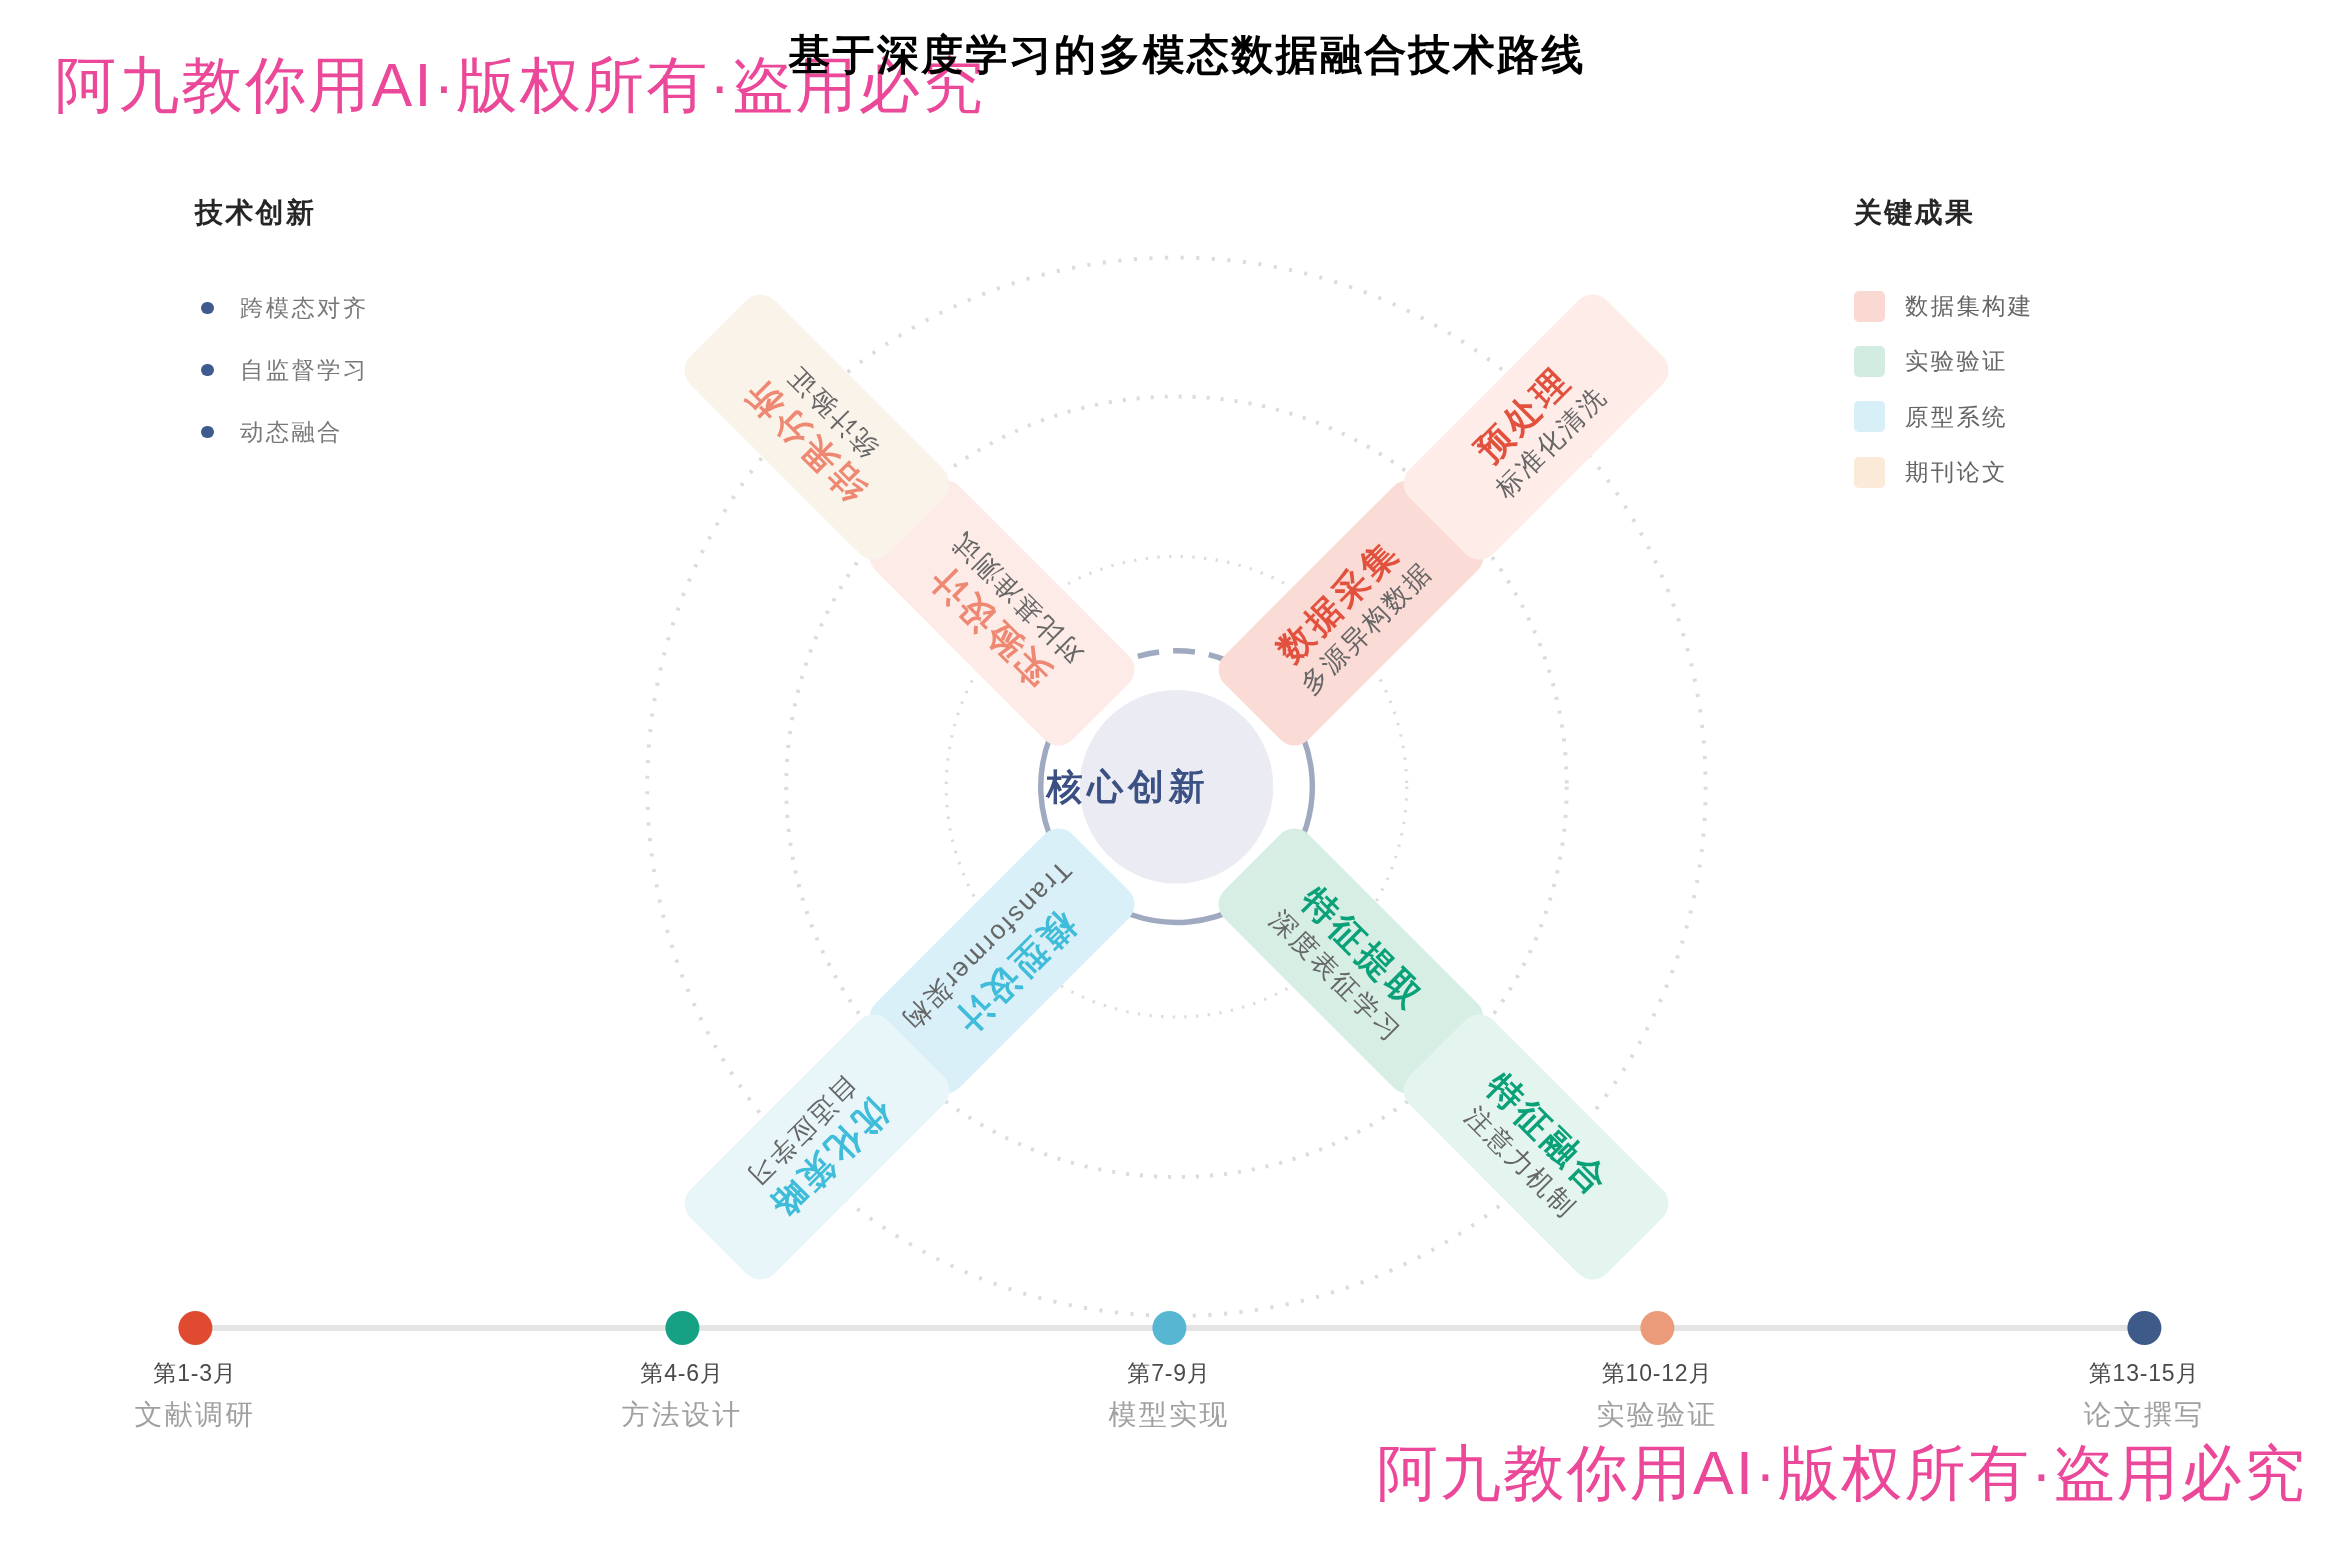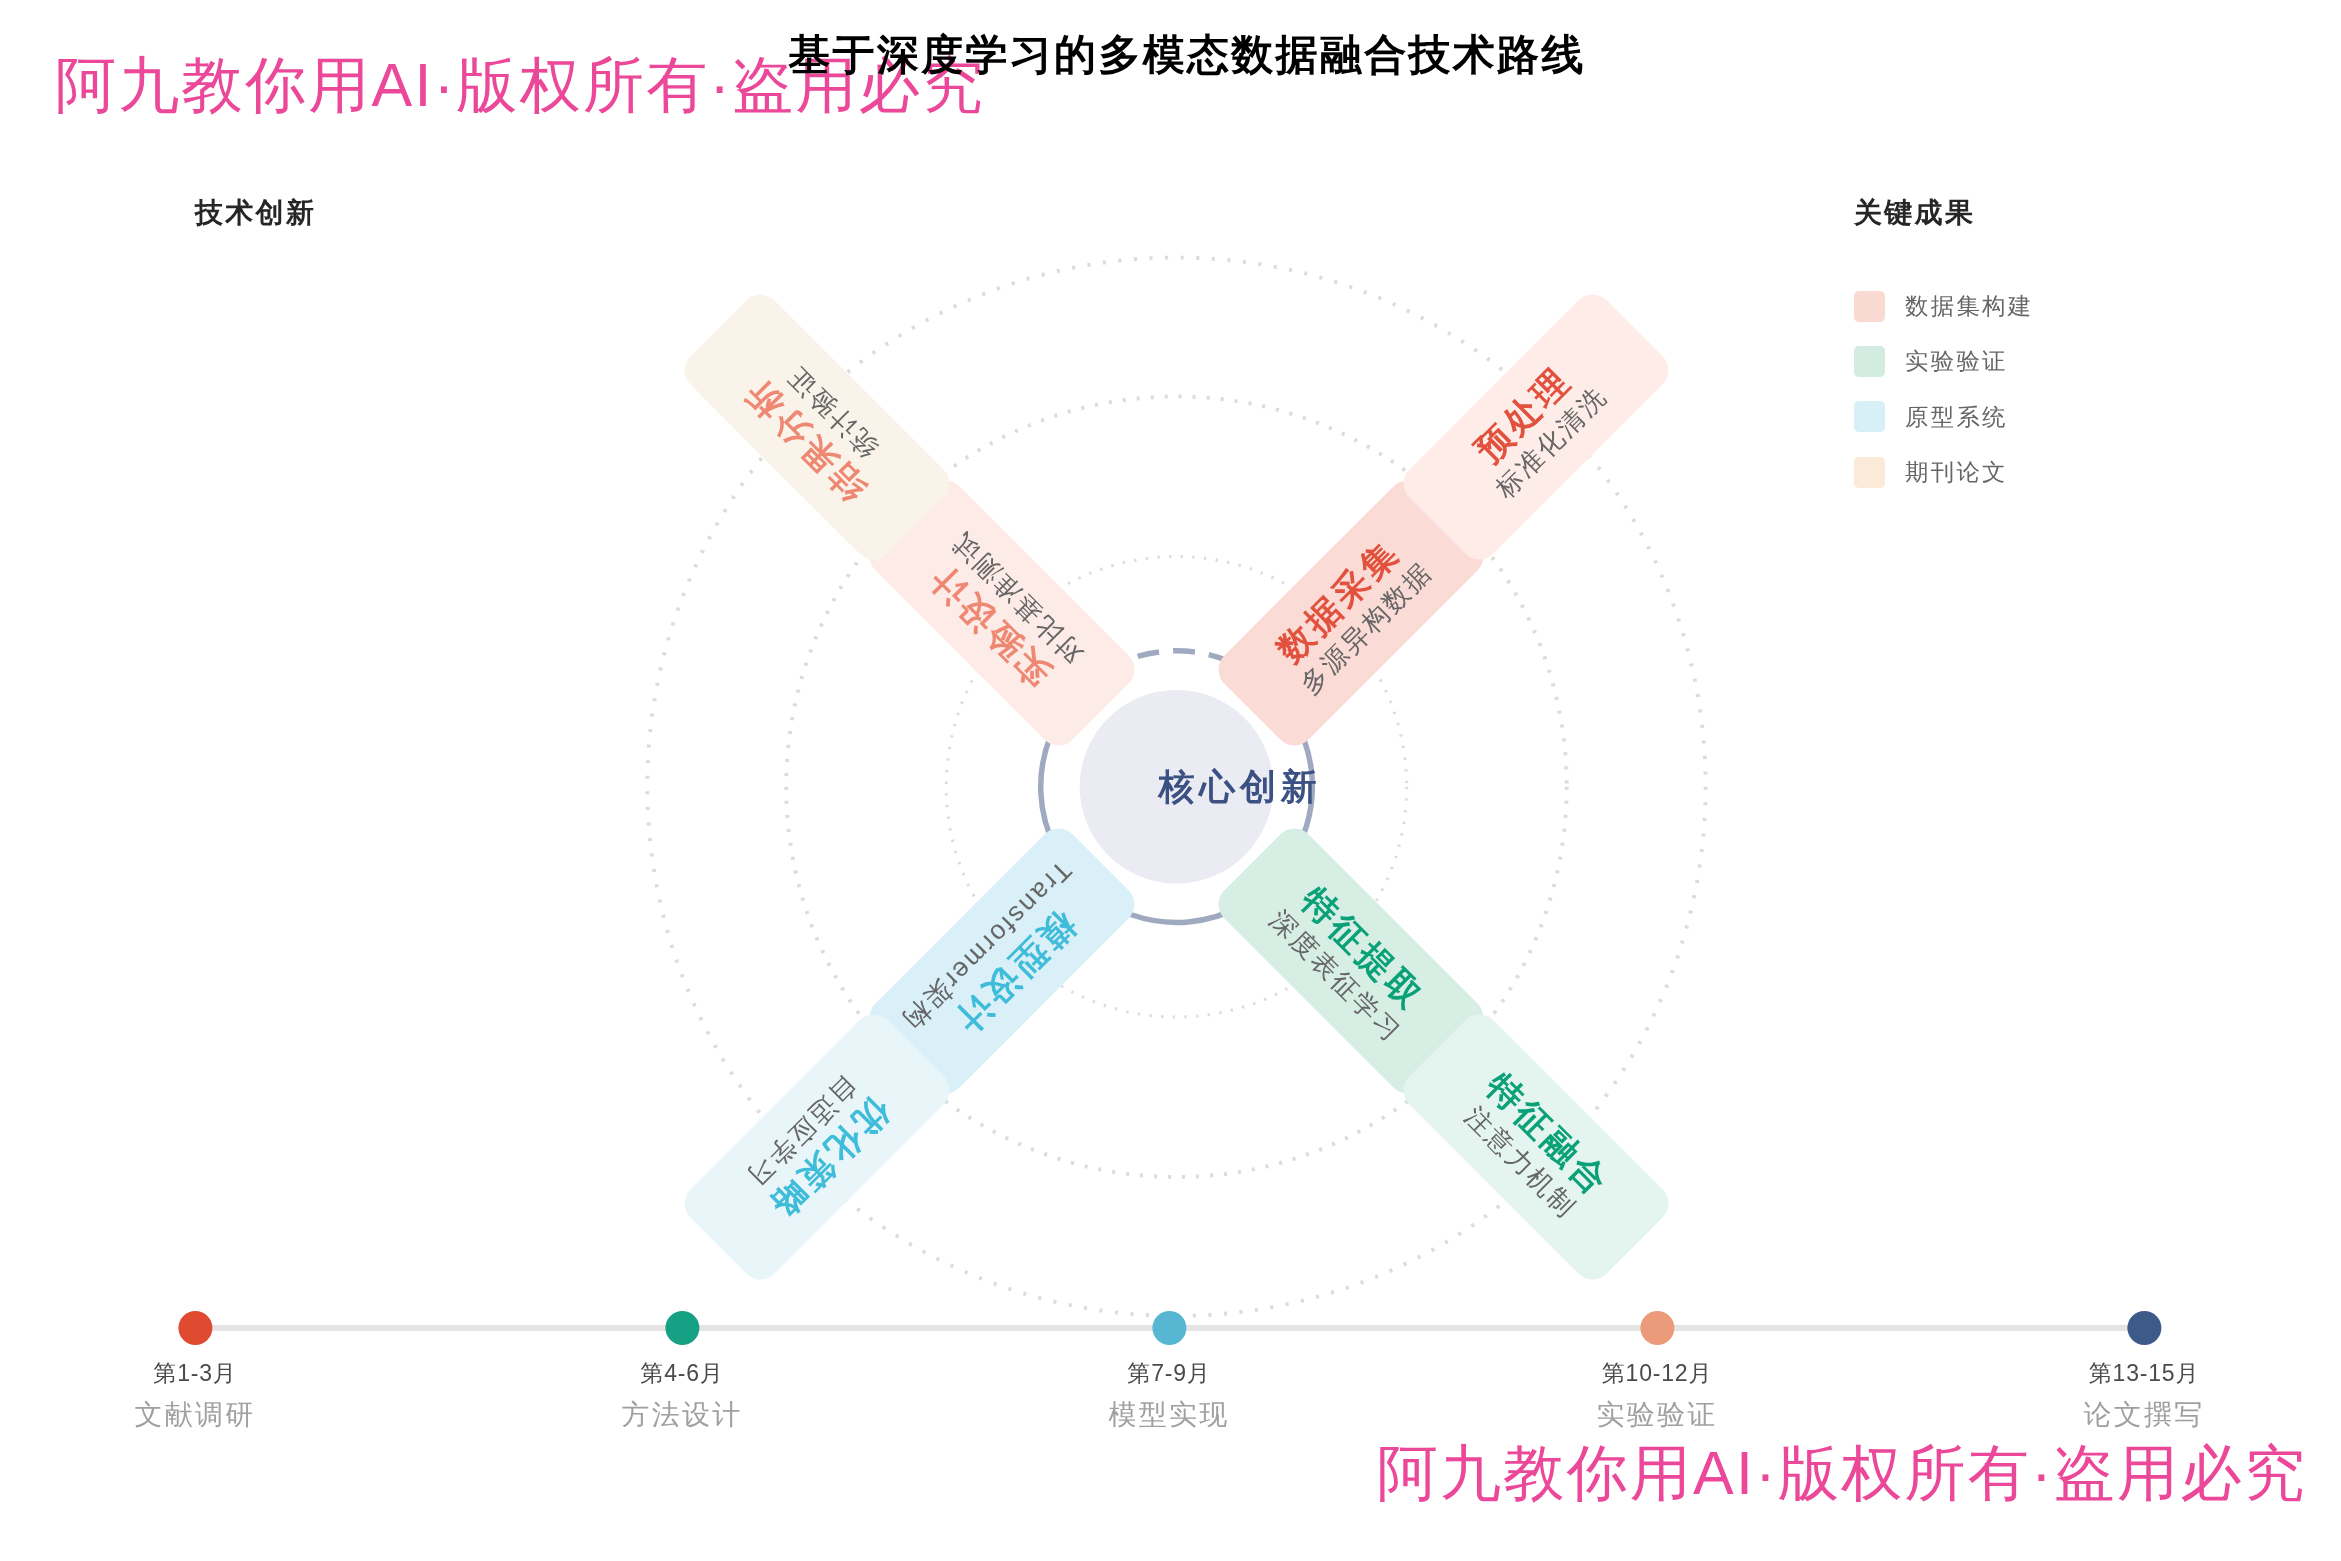--- a/index.html
+++ b/index.html
@@ -30,21 +30,21 @@
   .btext{font-size:23.4px;color:#787878;letter-spacing:2.3px;white-space:nowrap;}
 
   .legend{position:absolute;left:1854px;top:290px;}
   .lrow{display:flex;align-items:center;margin-bottom:23.4px;}
   .swatch{width:31px;height:31px;border-radius:4.7px;margin-right:20px;flex:0 0 auto;}
   .ltext{font-size:23.4px;color:#666666;letter-spacing:2.3px;white-space:nowrap;}
 
   
   svg.diagram{position:absolute;left:0;top:0;}
 
-  .core-label{position:absolute;left:1240px;top:787px;transform:translate(-50%,-50%);
+  .core-label{position:absolute;left:1128px;top:787px;transform:translate(-50%,-50%);
     font-size:36px;font-weight:700;color:#3b5183;letter-spacing:4.7px;white-space:nowrap;}
 
   .spoke{position:absolute;width:279px;height:119px;border-radius:20px;
     display:flex;flex-direction:column;align-items:center;justify-content:center;
     transform:translate(-50%,-50%) rotate(var(--rot));}
   .spoke .t{font-size:35px;font-weight:700;letter-spacing:3.9px;white-space:nowrap;line-height:1;}
   .spoke .s{font-size:26.5px;color:#666666;letter-spacing:2.3px;white-space:nowrap;margin-top:9.4px;line-height:1;}
 
   .n0{left:1351px;top:613px;--rot:-45deg;}
   .n1{left:1536px;top:427px;--rot:-45deg;}
@@ -68,20 +68,34 @@
 <body>
 
 <div class="canvas">
 
   <div class="watermark wm-tl">阿九教你用AI·版权所有·盗用必究</div>
   <div class="watermark wm-br">阿九教你用AI·版权所有·盗用必究</div>
 
   <div class="title">基于深度学习的多模态数据融合技术路线</div>
 
   <div class="panel-heading lp-heading">技术创新</div>
+  <div class="bullets">
+    <div class="bullet">
+      <span class="bdot" style="background: rgb(62, 90, 142);"></span>
+      <span class="btext">跨模态对齐</span>
+    </div>
+    <div class="bullet">
+      <span class="bdot" style="background: rgb(62, 90, 142);"></span>
+      <span class="btext">自监督学习</span>
+    </div>
+    <div class="bullet">
+      <span class="bdot" style="background: rgb(62, 90, 142);"></span>
+      <span class="btext">动态融合</span>
+    </div>
+  </div>
 
   <div class="panel-heading rp-heading">关键成果</div>
   <div class="legend">
     <div class="lrow">
       <span class="swatch" style="background: rgb(251, 217, 211);"></span>
       <span class="ltext">数据集构建</span>
     </div>
     <div class="lrow">
       <span class="swatch" style="background: rgb(211, 236, 225);"></span>
       <span class="ltext">实验验证</span>

